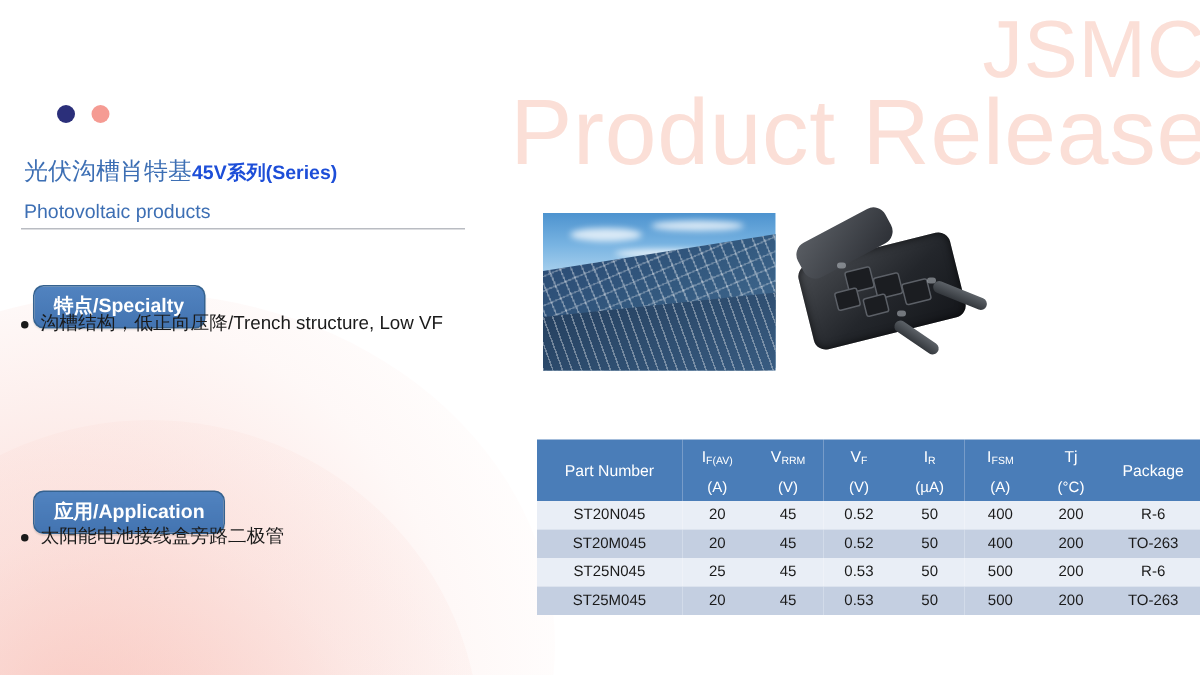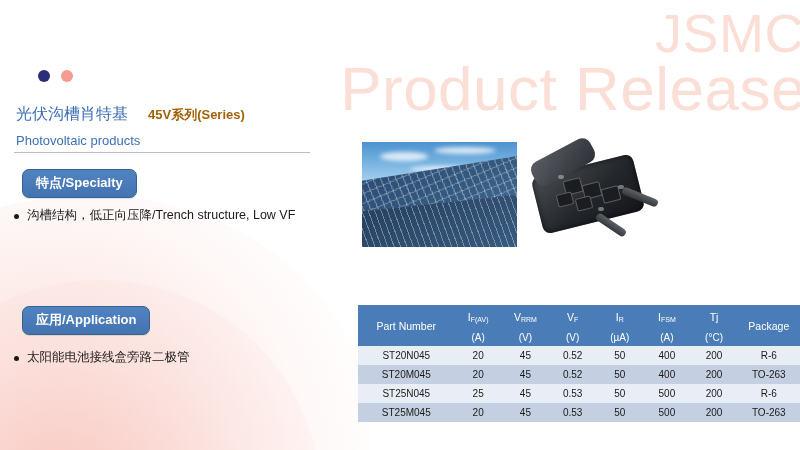--- a/index.html
+++ b/index.html
@@ -75,28 +75,28 @@
   .dots{
     position:absolute;left:38px;top:70px;
     display:flex;gap:11px;align-items:center;
   }
   .dot{width:12px;height:12px;border-radius:50%;}
   .dot-navy{background:#2b2f7a;}
   .dot-coral{background:#f59b93;}
 
   .subtitle-row{
     position:absolute;left:16px;top:104px;
-    display:flex;align-items:baseline;gap:20px;
+    display:flex;align-items:baseline;
     white-space:nowrap;
   }
   .sub-cn{
     font-size:16px;color:#3d6fb4;font-weight:500;
   }
   .sub-series{
-    font-size:13px;color:#a16207;font-weight:bold;
+    font-size:13px;color:#1d4ed8;font-weight:bold;
   }
   .sub-en{
     position:absolute;left:16px;top:133px;
     font-size:13px;font-weight:normal;color:#3d6fb4;
     white-space:nowrap;
   }
   .hr{
     position:absolute;left:14px;top:152px;
     width:296px;height:1px;background:#b9bcc2;
   }
@@ -106,20 +106,21 @@
     position:absolute;
     display:inline-flex;align-items:center;justify-content:center;
     background:linear-gradient(180deg,#5183c0 0%,#4374b1 100%);
     border:1px solid #35628f;
     border-radius:7px;
     color:#ffffff;
     font-size:13px;font-weight:bold;
     padding:4px 13px 5px 13px;
     white-space:nowrap;
     box-shadow:0 1px 1px rgba(0,0,0,.10);
+    margin-top:21px;
   }
   .pill-specialty{left:22px;top:169px;}
   .pill-application{left:22px;top:306px;}
 
   
   .blist{position:absolute;left:14px;}
   .blist-spec{top:208px;}
   .blist-app{top:350px;}
   .bitem{
     display:flex;align-items:flex-start;
@@ -222,21 +223,20 @@
     border-radius:2px;
   }
 
   
   .tbl-wrap{position:absolute;left:358px;top:293px;}
   table.spec{
     border-collapse:collapse;
     table-layout:fixed;
     font-size:10px;
     color:#1a1a1a;
-    margin-top:12px;
   }
   table.spec th,table.spec td{
     text-align:center;
     vertical-align:middle;
     padding:0;
     border:0;
   }
   .hdr th{
     background:#4a7db8;
     color:#ffffff;

